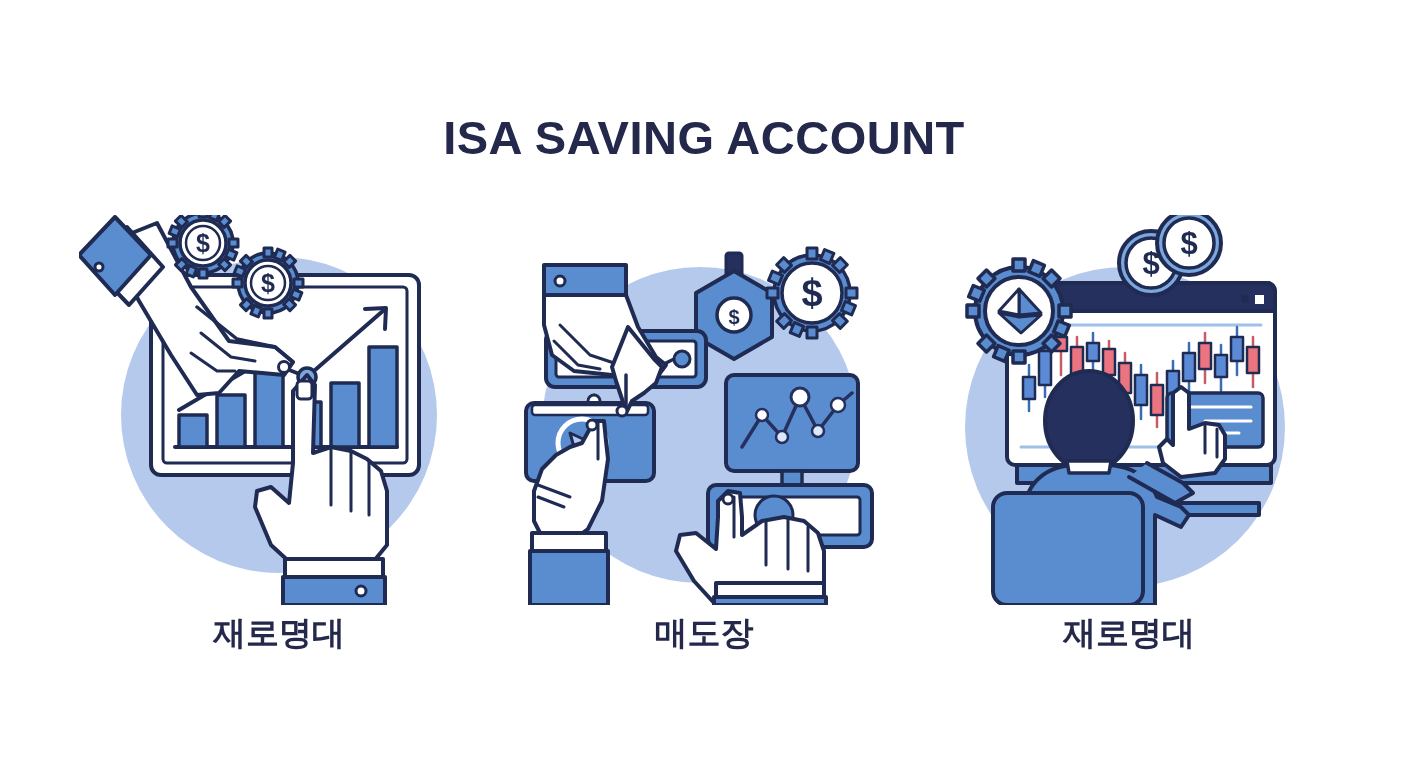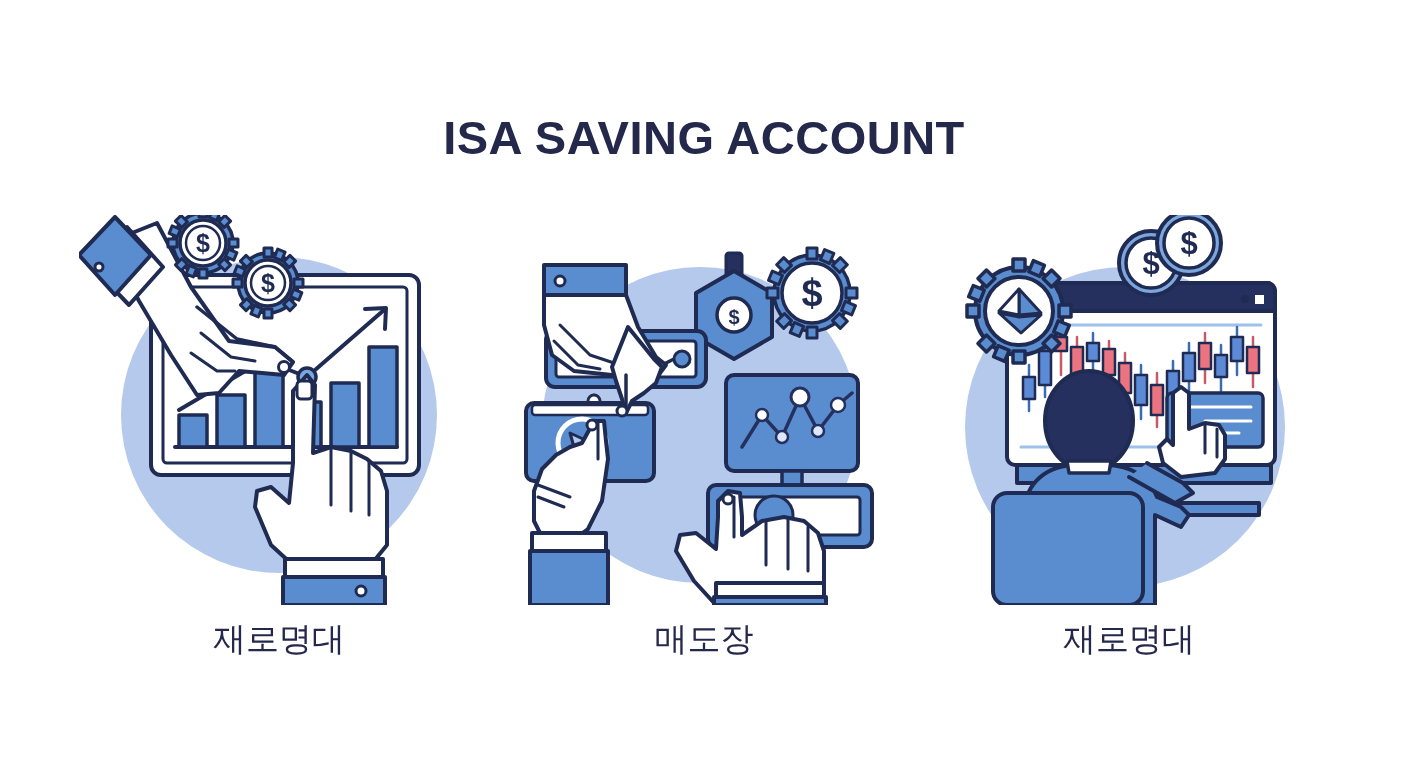--- a/index.html
+++ b/index.html
@@ -57,23 +57,23 @@
     width: 400px;
     height: 390px;
     position: relative;
   }
   .panel-art svg {
     display: block;
     width: 400px;
     height: 390px;
   }
   .panel-caption {
-    margin-top: 14px;
+    margin-top: 8px;
     font-size: 33px;
-    font-weight: 400;
+    font-weight: 700;
     color: #24284b;
     text-align: center;
     line-height: 1.2;
     white-space: nowrap;
   }
 </style>
 </head>
 <body>
 
 <div class="page">

